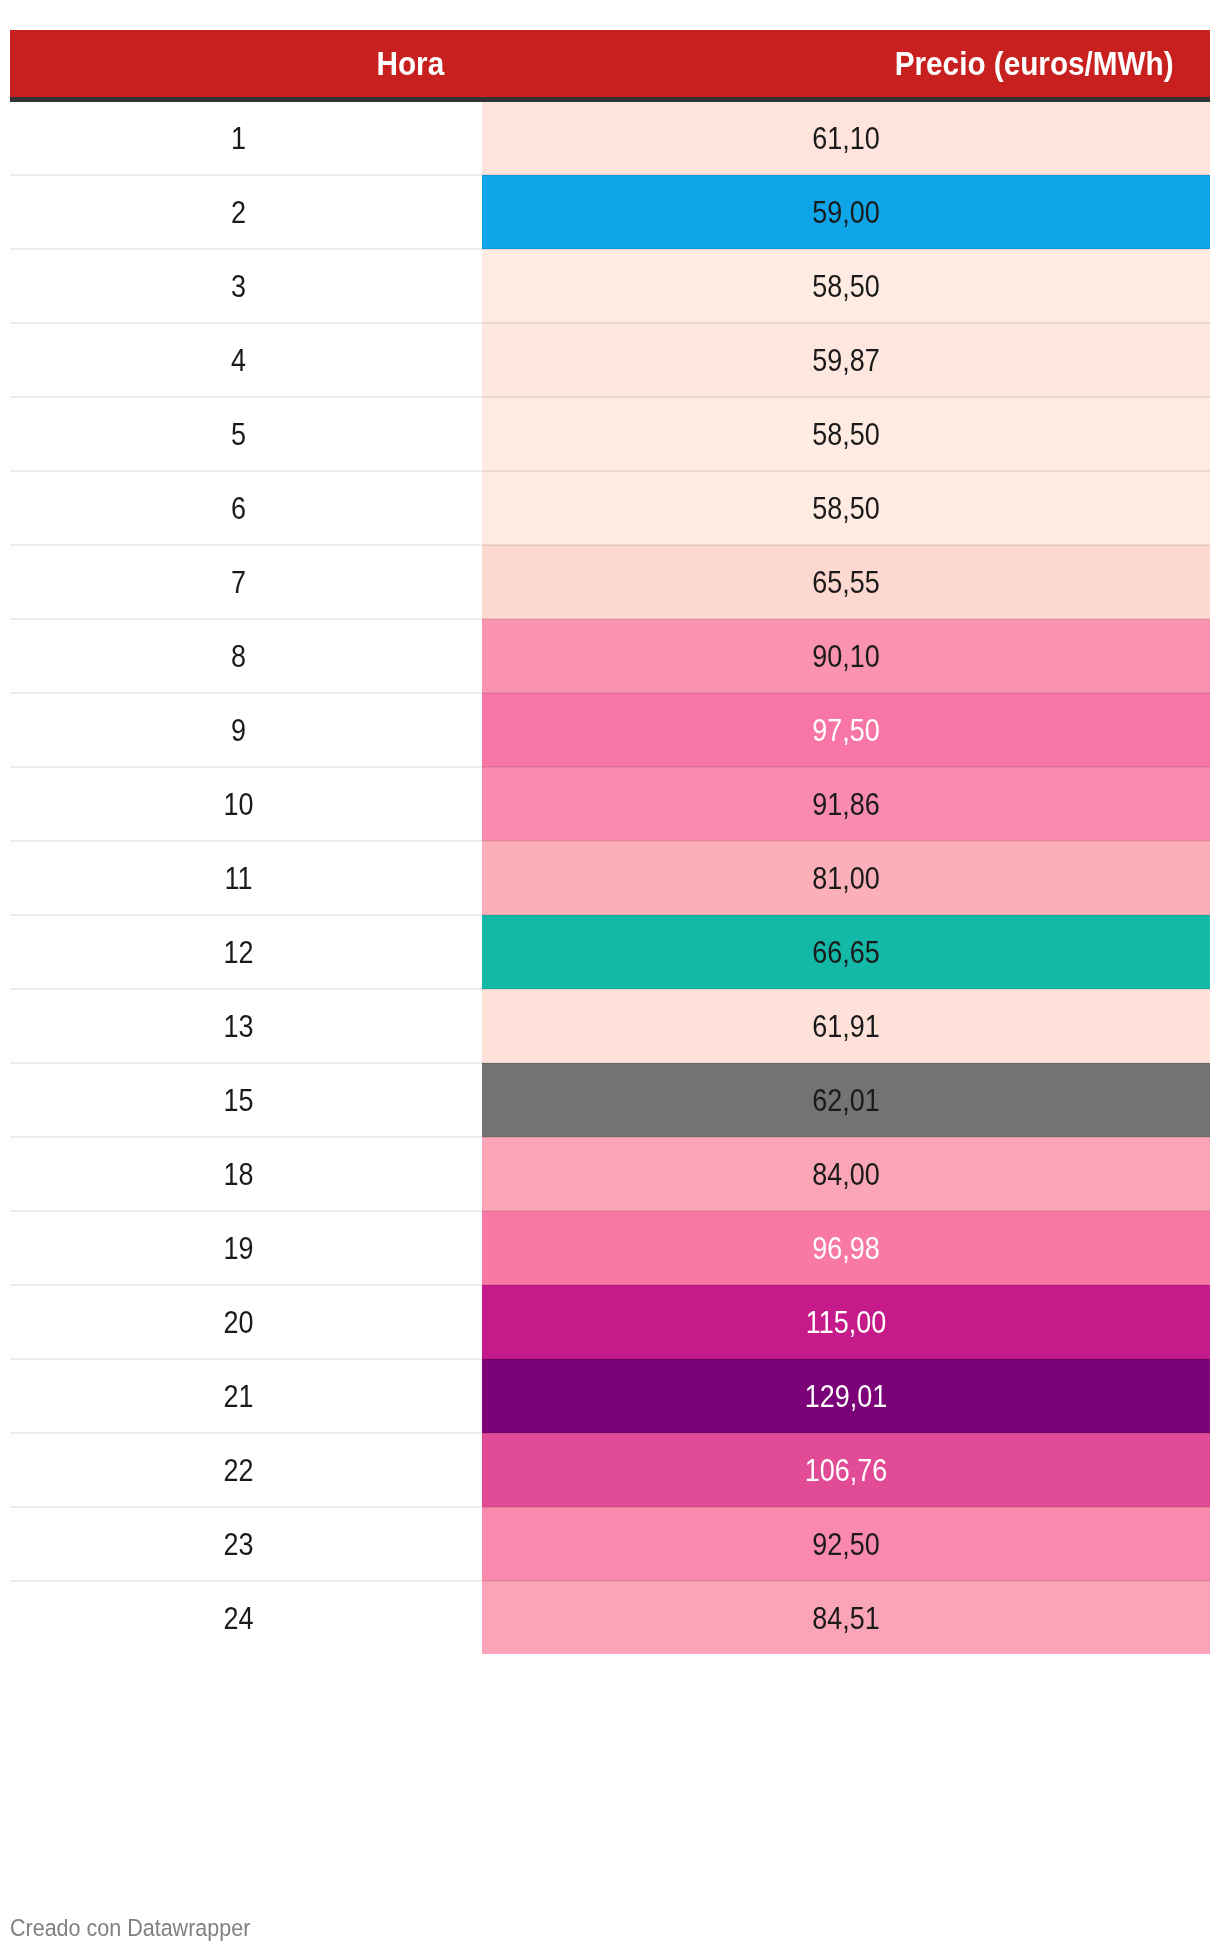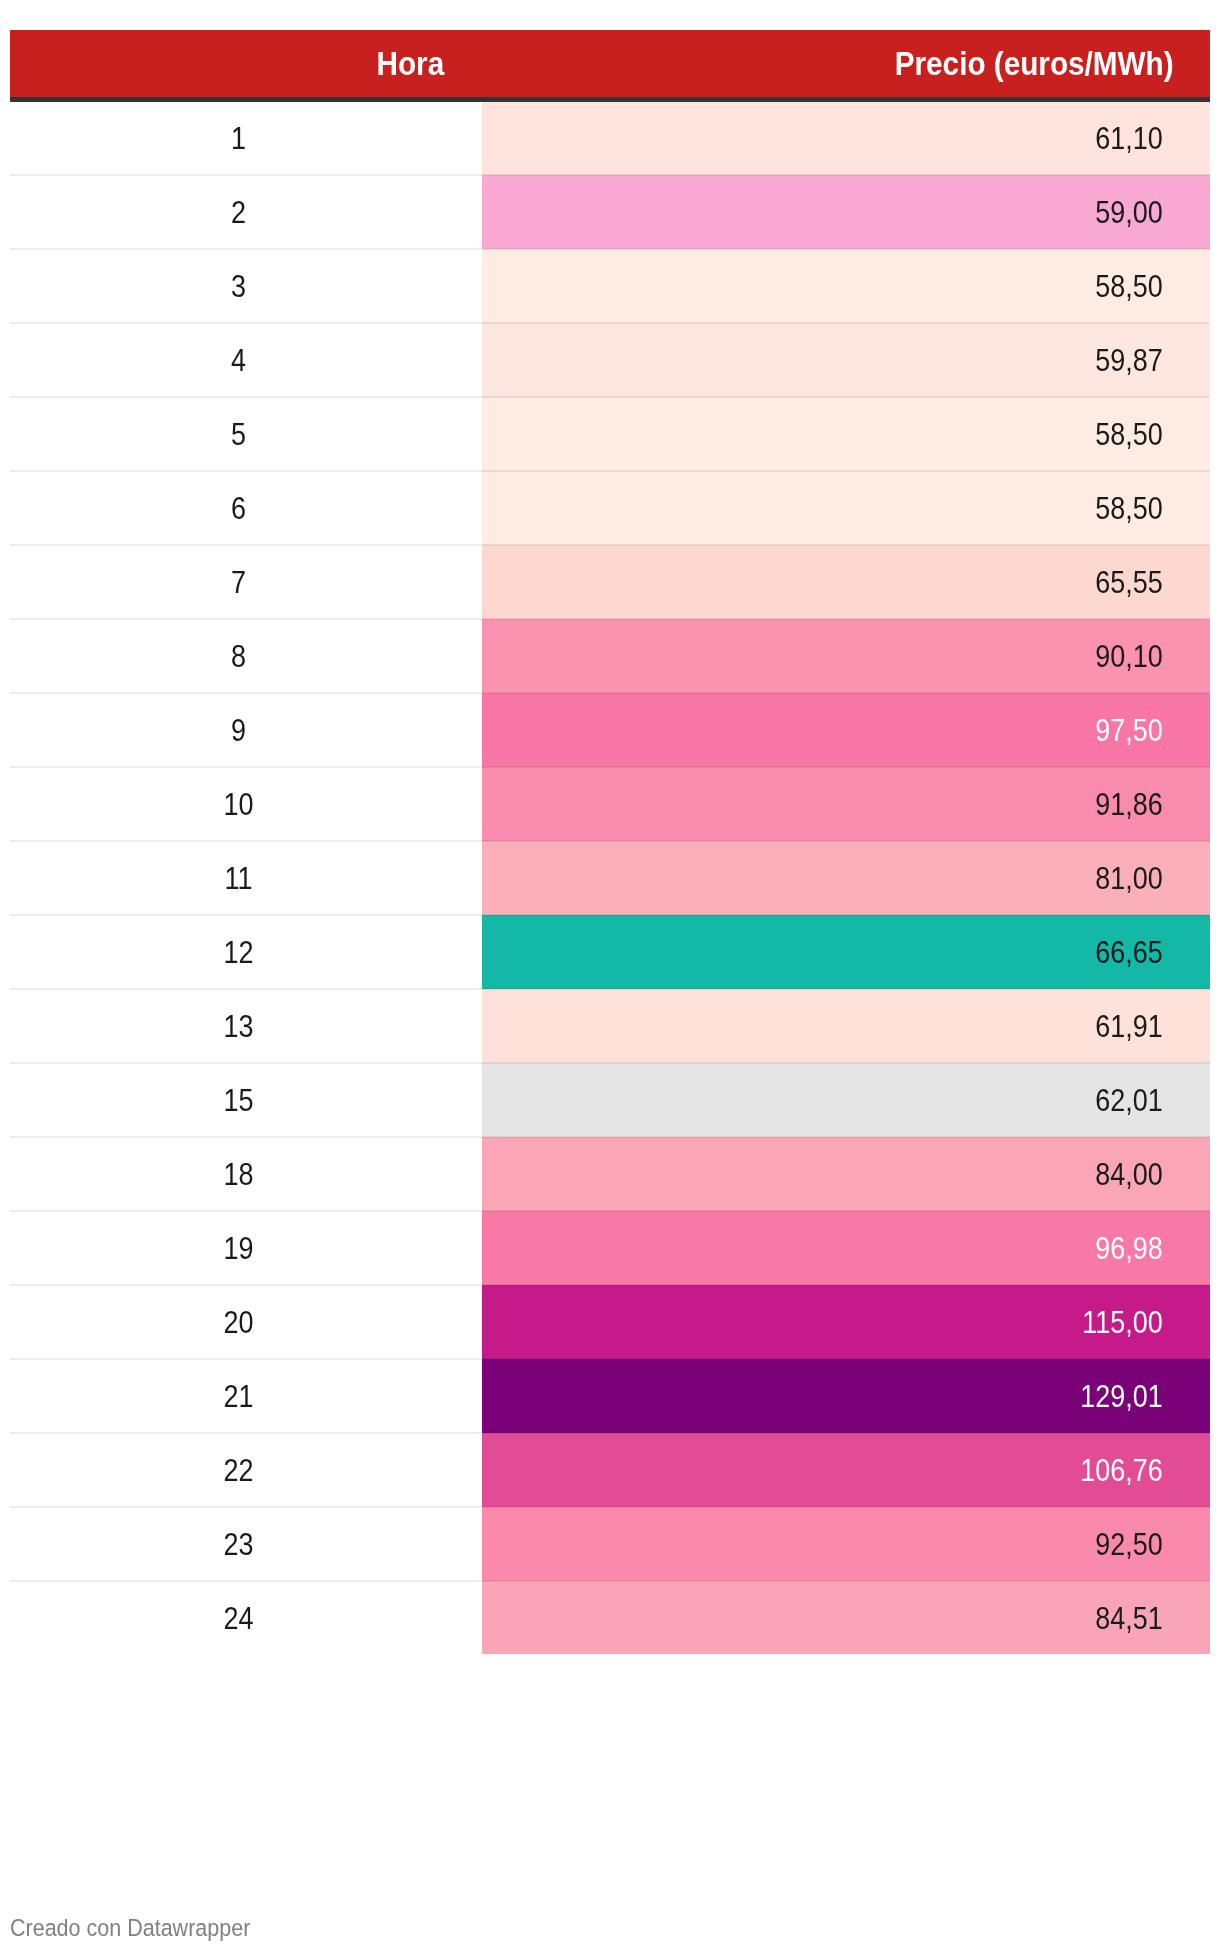--- a/index.html
+++ b/index.html
@@ -23,21 +23,21 @@
   col.col-hora{width:472px;}
   col.col-precio{width:728px;}
 
   tbody td{padding:0;margin:0;height:72.0px;vertical-align:middle;
       border-bottom:2px solid rgba(0,0,0,0.07);}
   tbody tr:last-child td{border-bottom:0;}
   td .cellv{display:block;font-size:31px;line-height:31px;white-space:nowrap;
       transform:scaleX(0.87) translateZ(0);transform-origin:center center;}
   td.c-hora{background:#ffffff;text-align:center;padding-right:15px;}
   td.c-hora .cellv{color:#1a1a1a;}
-  td.c-precio{text-align:right;}
+  td.c-precio{text-align:center;}
 
   #footer{position:absolute;left:10px;top:1916px;
       font-size:24.5px;line-height:24.5px;color:#808080;white-space:nowrap;
       transform:scaleX(0.878) translateZ(0);transform-origin:left top;}
 </style>
 </head>
 <body>
 
 <div id="chart">
   <table class="dw-table">
@@ -61,21 +61,21 @@
             <span class="cellv">1</span>
           </td>
         <td class="c-precio" style="background:#fee4dc">
             <span class="cellv" style="color:#1a1a1a">61,10</span>
           </td>
       </tr>
       <tr>
         <td class="c-hora">
             <span class="cellv">2</span>
           </td>
-        <td class="c-precio" style="background:#f9a8d4">
+        <td class="c-precio" style="background:#0ea5e9">
             <span class="cellv" style="color:#1a1a1a">59,00</span>
           </td>
       </tr>
       <tr>
         <td class="c-hora">
             <span class="cellv">3</span>
           </td>
         <td class="c-precio" style="background:#feebe2">
             <span class="cellv" style="color:#1a1a1a">58,50</span>
           </td>
@@ -157,21 +157,21 @@
             <span class="cellv">13</span>
           </td>
         <td class="c-precio" style="background:#fee2da">
             <span class="cellv" style="color:#1a1a1a">61,91</span>
           </td>
       </tr>
       <tr>
         <td class="c-hora">
             <span class="cellv">15</span>
           </td>
-        <td class="c-precio" style="background:#e5e5e5">
+        <td class="c-precio" style="background:#737373">
             <span class="cellv" style="color:#1a1a1a">62,01</span>
           </td>
       </tr>
       <tr>
         <td class="c-hora">
             <span class="cellv">18</span>
           </td>
         <td class="c-precio" style="background:#fba6b7">
             <span class="cellv" style="color:#1a1a1a">84,00</span>
           </td>

